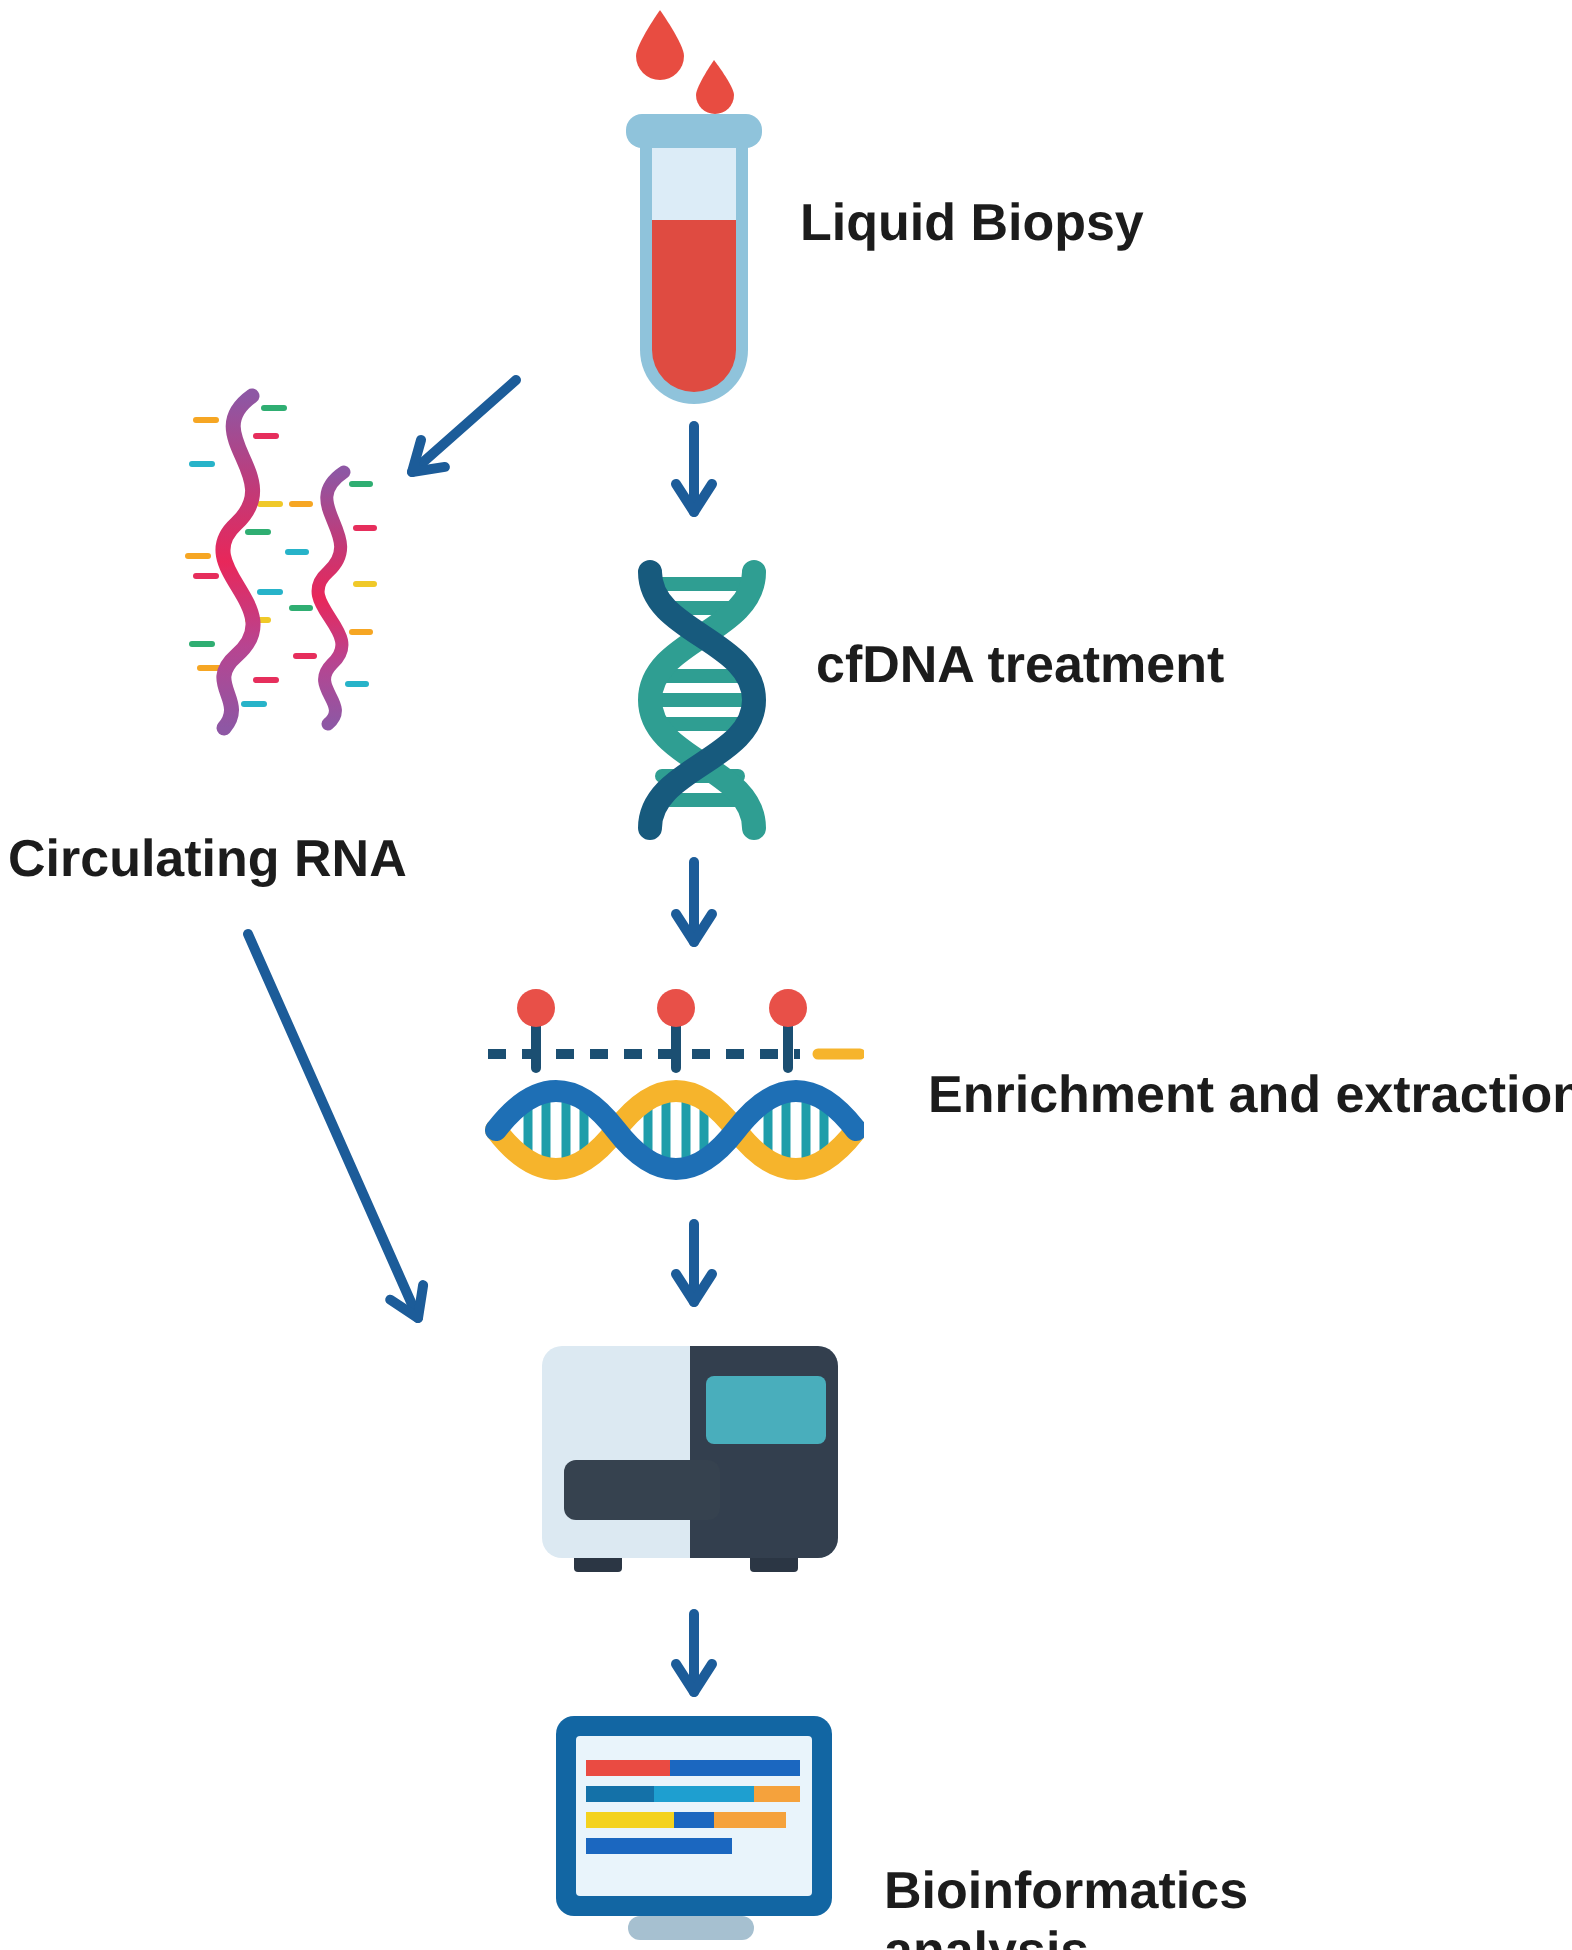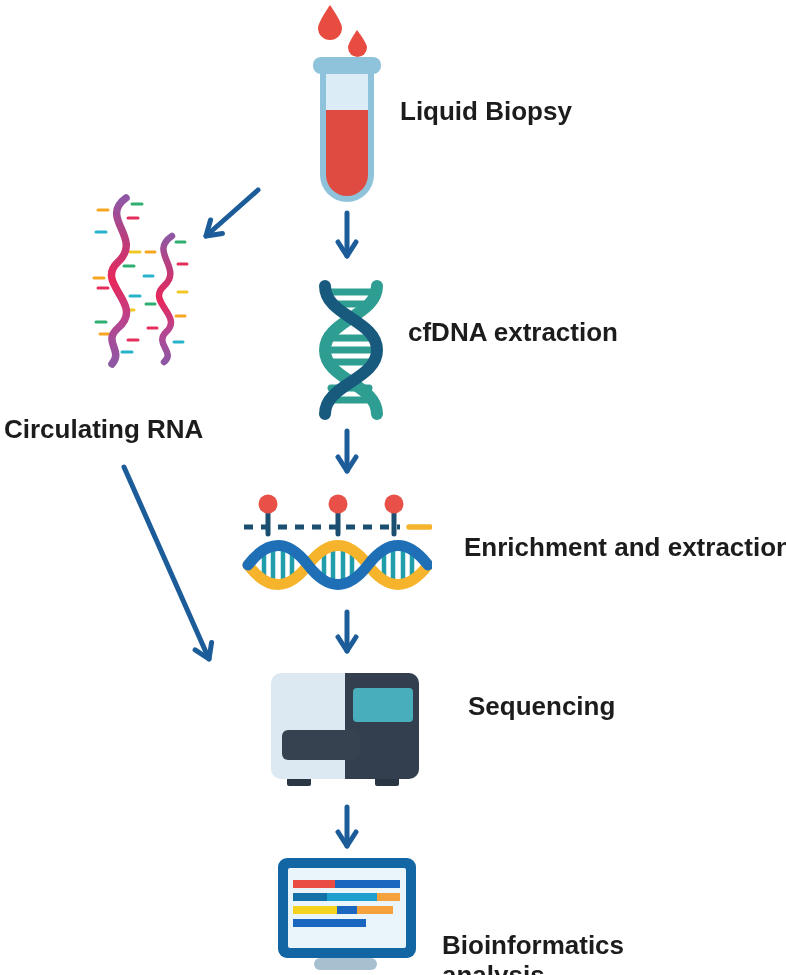--- a/index.html
+++ b/index.html
@@ -98,21 +98,21 @@
         <line x1="32" y1="62" x2="70" y2="62"></line>
         <line x1="30" y1="74" x2="72" y2="74"></line>
         <line x1="32" y1="86" x2="70" y2="86"></line>
         <line x1="32" y1="112" x2="70" y2="112"></line>
         <line x1="30" y1="124" x2="72" y2="124"></line>
       </g>
       <path d="M78 10 C78 40 26 44 26 74 C26 104 78 108 78 138" fill="none" style="stroke:var(--c-dna_teal)" stroke-width="12" stroke-linecap="round"></path>
       <path d="M26 10 C26 40 78 44 78 74 C78 104 26 108 26 138" fill="none" style="stroke:var(--c-dna_dark)" stroke-width="12" stroke-linecap="round"></path>
     </svg>
   </div>
-  <div class="lbl" style="left:408px;top:317px;">cfDNA extraction</div>
+  <div class="lbl" style="left:408px;top:317px;">cfDNA treatment</div>
 
   <div class="icon" style="left:242px;top:491px;">
     <svg width="190" height="112" viewBox="0 0 190 112">
       <g stroke-width="5" stroke-linecap="round" style="stroke:var(--c-probe_navy)">
         <line x1="26" y1="21" x2="26" y2="43"></line>
         <line x1="96" y1="21" x2="96" y2="43"></line>
         <line x1="152" y1="21" x2="152" y2="43"></line>
       </g>
       <line x1="2" y1="36" x2="158" y2="36" stroke-dasharray="9 8" stroke-width="5" style="stroke:var(--c-probe_navy)"></line>
       <line x1="167" y1="36" x2="188" y2="36" stroke-width="5.5" stroke-linecap="round" style="stroke:var(--c-helix_yellow)"></line>
@@ -144,21 +144,20 @@
   <div class="icon" style="left:269px;top:669px;">
     <svg width="154" height="122" viewBox="0 0 154 122">
       <rect x="18" y="108" width="24" height="9" rx="2" style="fill:var(--c-seq_feet)"></rect>
       <rect x="106" y="108" width="24" height="9" rx="2" style="fill:var(--c-seq_feet)"></rect>
       <rect x="2" y="4" width="148" height="106" rx="10" style="fill:var(--c-seq_light)"></rect>
       <path d="M76 4 H140 a10 10 0 0 1 10 10 V100 a10 10 0 0 1 -10 10 H76 Z" style="fill:var(--c-seq_dark)"></path>
       <rect x="84" y="19" width="60" height="34" rx="4" style="fill:var(--c-seq_screen)"></rect>
       <rect x="13" y="61" width="78" height="30" rx="6" style="fill:var(--c-seq_drawer)"></rect>
     </svg>
   </div>
-  <div class="lbl" style="left:468px;top:691px;">Sequencing</div>
 
   <div class="icon" style="left:272px;top:856px;">
     <svg width="166" height="119" viewBox="0 0 166 119">
       <rect x="56" y="89" width="36" height="18" style="fill:var(--c-mon_neck)"></rect>
       <rect x="42" y="102" width="63" height="12" rx="6" style="fill:var(--c-mon_base)"></rect>
       <rect x="6" y="2" width="138" height="100" rx="9" style="fill:var(--c-mon_frame)"></rect>
       <rect x="16" y="12" width="118" height="80" rx="2" style="fill:var(--c-mon_screen)"></rect>
       <g>
         <rect x="21" y="24" width="42" height="8" style="fill:var(--c-bar_red)"></rect>
         <rect x="63" y="24" width="65" height="8" style="fill:var(--c-bar_blue)"></rect>

